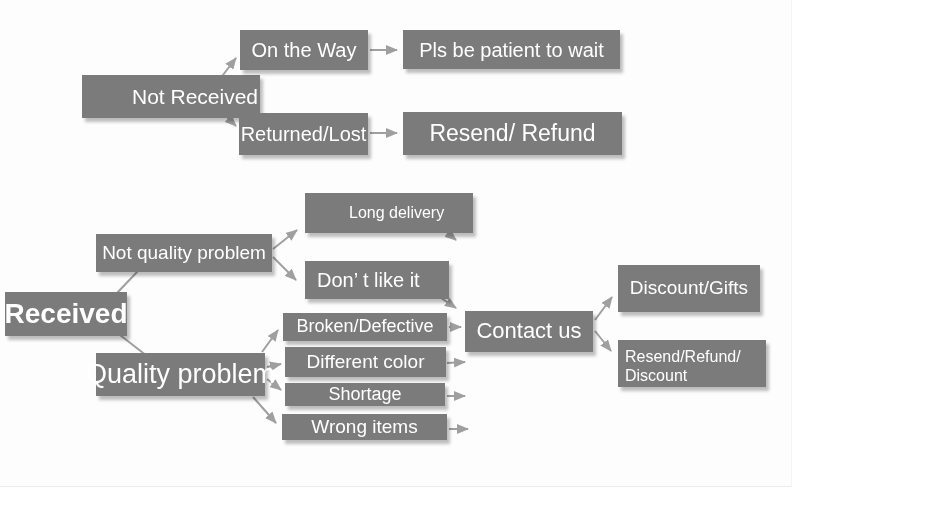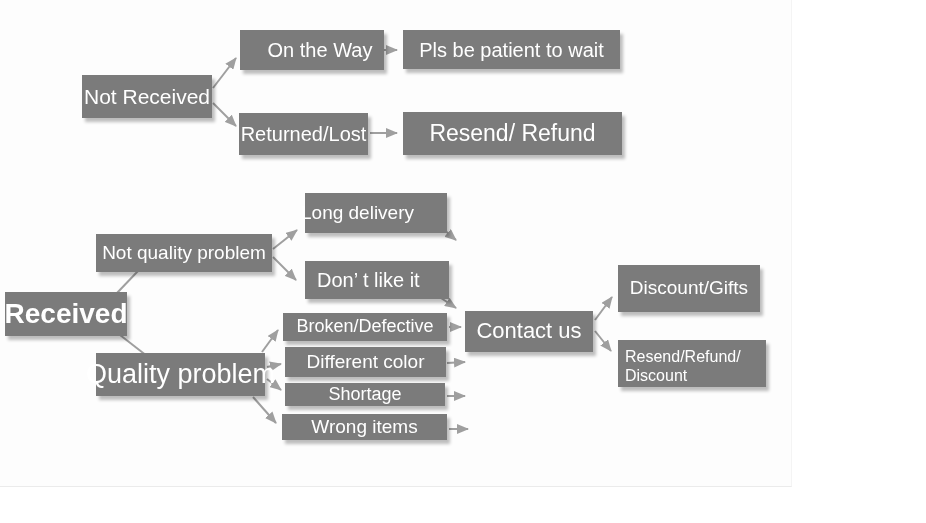--- a/index.html
+++ b/index.html
@@ -24,28 +24,28 @@
   #arrow-head path{fill:var(--arrow,#9f9f9f);}
   .node{
     position:absolute;
     background:var(--node,#7b7b7b);
     color:var(--node-text,#ffffff);
     display:flex;align-items:center;justify-content:center;
     box-shadow:3px 4px 3px rgba(0,0,0,0.25);
     white-space:nowrap;
     line-height:1.1;
   }
-  .n-not-received            {left:82px;  top:75px;  width:130px;height:43px;font-size:21px;}
-  .n-on-the-way              {left:240px; top:30px;  width:128px;height:40px;font-size:20px;padding-left:16px;}
+  .n-not-received            {left:82px;  top:75px;  width:130px;height:43px;font-size:21px;padding-left:48px;}
+  .n-on-the-way              {left:240px; top:30px;  width:128px;height:40px;font-size:20px;}
   .n-pls-be-patient          {left:403px; top:30px;  width:217px;height:39px;font-size:20px;}
   .n-returned-lost           {left:239px; top:113px; width:129px;height:42px;font-size:20px;}
   .n-resend-refund           {left:403px; top:112px; width:219px;height:43px;font-size:23px;}
   .n-received                {left:5px;   top:292px; width:122px;height:44px;font-size:28px;font-weight:bold;}
   .n-not-quality-problem     {left:96px;  top:234px; width:176px;height:38px;font-size:19px;}
-  .n-long-delivery           {left:305px; top:193px; width:142px;height:40px;font-size:19px;justify-content:flex-start;text-indent:-4px;}
+  .n-long-delivery           {left:305px; top:193px; width:120px;height:40px;font-size:16px;justify-content:flex-start;text-indent:-4px;padding-left:48px;}
   .n-dont-like-it            {left:305px; top:261px; width:132px;height:38px;font-size:20px;justify-content:flex-start;padding-left:12px;}
   .n-quality-problem         {left:96px;  top:353px; width:169px;height:43px;font-size:27px;}
   .n-broken-defective        {left:283px; top:313px; width:164px;height:28px;font-size:18px;}
   .n-different-color         {left:285px; top:347px; width:161px;height:30px;font-size:19px;}
   .n-shortage                {left:285px; top:383px; width:160px;height:23px;font-size:18px;}
   .n-wrong-items             {left:282px; top:414px; width:165px;height:26px;font-size:19px;}
   .n-contact-us              {left:465px; top:311px; width:128px;height:41px;font-size:22px;}
   .n-discount-gifts          {left:618px; top:265px; width:142px;height:47px;font-size:19px;}
   .n-resend-refund-discount  {left:618px; top:340px; width:148px;height:47px;font-size:16px;
                               align-items:flex-start;justify-content:flex-start;

